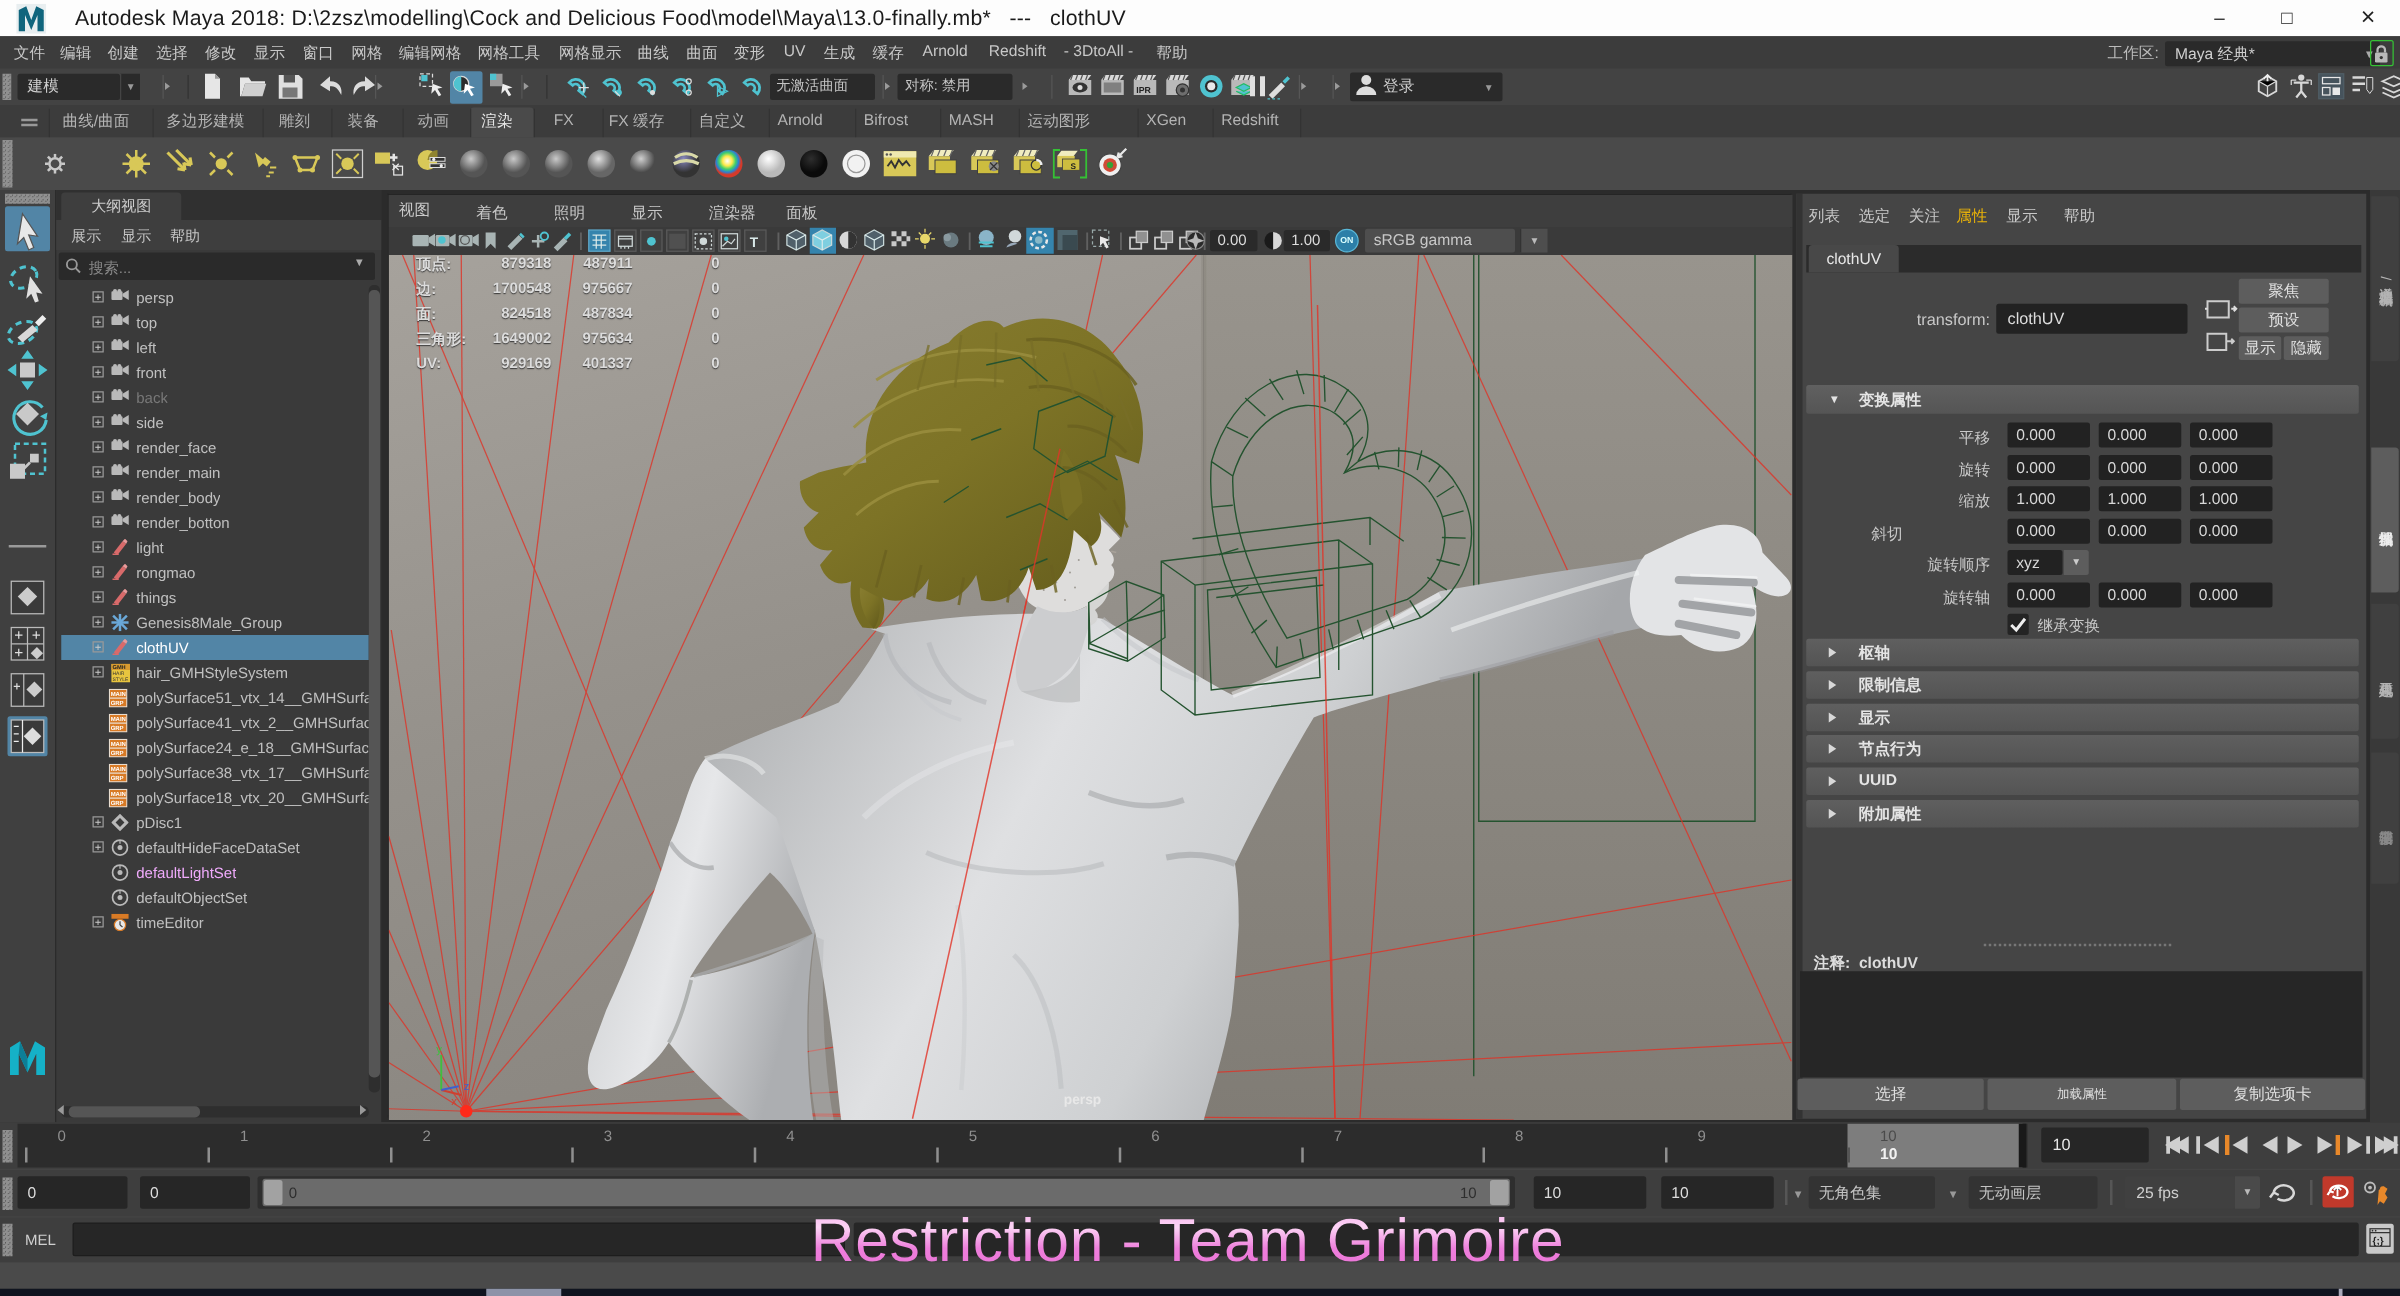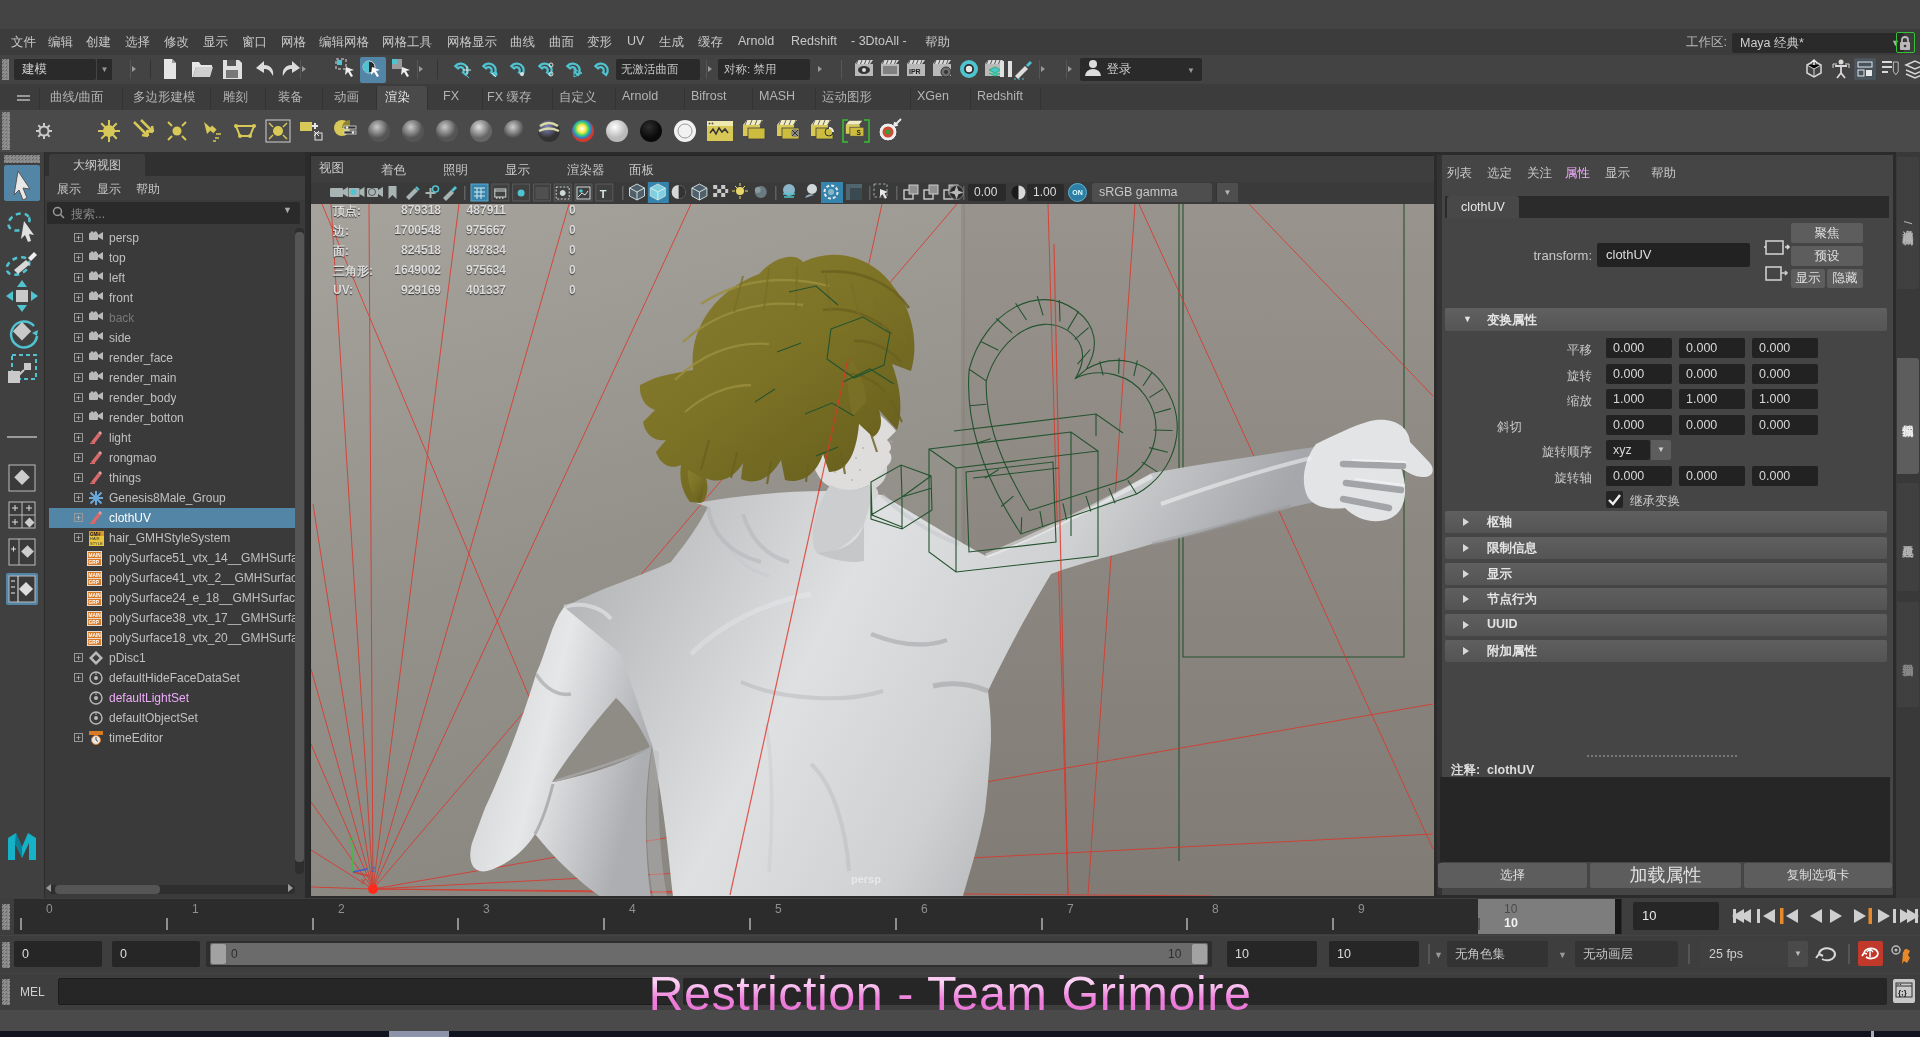--- a/index.html
+++ b/index.html
@@ -33,20 +33,30 @@
 #helprow{left:0;top:1010px;width:1920px;height:21px;background:#4a4a4a}
 #taskbar{left:0;top:1031px;width:1920px;height:6px;background:#10141f}
 #watermark{left:-10px;top:965px;width:1920px;text-align:center;font-size:48.5px;color:#ef8ade;z-index:50;
  background:linear-gradient(180deg,#f9b7ef 8%,#fcd4f5 30%,#ee7fdc 60%,#e96fd4 100%);-webkit-background-clip:text;
  -webkit-text-fill-color:transparent;letter-spacing:.5px}
 .fld{position:absolute;background:#2a2a2a;color:#cfcfcf;font-size:13px;border-radius:2px}
 .sep{position:absolute;width:1px;background:#565656}
 </style></head>
 <body>
 <div id="root">
+<div id="titlebar" class="abs">
+  <svg class="abs" style="left:13px;top:3px" width="24" height="24" viewBox="0 0 24 24">
+        <rect x="0" y="0" width="24" height="24" fill="#e8eef0"></rect>
+        <path d="M2 22 L2 5 L8 2 L12 13 L16 2 L22 5 L22 22 L17 22 L17 9 L12 21 L7 9 L7 22 Z" fill="#10657d"></path>
+      </svg>
+  <span class="ttext">Autodesk Maya 2018: D:\2zsz\modelling\Cock and Delicious Food\model\Maya\13.0-finally.mb*&nbsp;&nbsp;&nbsp;---&nbsp;&nbsp;&nbsp;clothUV</span>
+  <span class="winbtn" style="right:122px">–</span>
+  <span class="winbtn" style="right:68px">□</span>
+  <span class="winbtn" style="right:3px;font-size:20px">×</span>
+</div>
 <div id="menubar" class="abs" style="font-size:12.5px">
       <span style="left:11px">文件</span>
       <span style="left:48px">编辑</span>
       <span style="left:86px">创建</span>
       <span style="left:125px">选择</span>
       <span style="left:164px">修改</span>
       <span style="left:203px">显示</span>
       <span style="left:242px">窗口</span>
       <span style="left:281px">网格</span>
       <span style="left:319px">编辑网格</span>
@@ -1121,21 +1131,21 @@
           <span style="position:absolute;left:30px;width:100px;text-align:right">929169</span>
           <span style="position:absolute;left:145px;width:50px;text-align:right">401337</span>
           <span style="position:absolute;left:258px">0</span>
         </div>
       </div>
   <div id="attred" class="abs">
         <div style="position:absolute;left:0;top:0;width:5px;height:740px;background:#333"></div>
         <span style="position:absolute;left:10px;top:10px;font-size:12.5px;color:#c8c8c8">列表</span>
         <span style="position:absolute;left:50px;top:10px;font-size:12.5px;color:#c8c8c8">选定</span>
         <span style="position:absolute;left:90px;top:10px;font-size:12.5px;color:#c8c8c8">关注</span>
-        <span style="position:absolute;left:128px;top:10px;font-size:12.5px;color:#f0abfc">属性</span>
+        <span style="position:absolute;left:128px;top:10px;font-size:12.5px;color:#eab308">属性</span>
         <span style="position:absolute;left:168px;top:10px;font-size:12.5px;color:#c8c8c8">显示</span>
         <span style="position:absolute;left:214px;top:10px;font-size:12.5px;color:#c8c8c8">帮助</span>
         <div style="position:absolute;left:8px;top:41px;width:444px;height:22px;background:#2b2b2b"></div>
         <div style="position:absolute;left:10px;top:41px;width:72px;height:22px;background:#484848;border-radius:3px 3px 0 0;color:#e8e8e8;font-size:12.5px;text-align:center;line-height:22px">clothUV</div>
         <div style="position:absolute;left:40px;top:93px;width:115px;text-align:right;color:#c8c8c8;font-size:13px">transform:</div>
         <div class="fld" style="left:160px;top:88px;width:153px;height:24px;line-height:24px;padding-left:9px;font-size:13px;color:#ddd;background:#222">clothUV</div>
         <svg style="position:absolute;left:325px;top:82px" width="30" height="50" viewBox="0 0 30 50">
           <g fill="none" stroke="#ccc" stroke-width="1.6">
             <rect x="4" y="4" width="17" height="13"></rect>
             <path d="M4 10 h-2 M23 10 l4 0 m-2-2 l2 2 -2 2" stroke="#ddd"></path>
@@ -1199,21 +1209,21 @@
           <span style="position:absolute;left:42px;top:3px">UUID</span>
         </div>
         <div style="position:absolute;left:8px;top:485px;width:442px;height:22px;background:linear-gradient(#5f5f5f,#545454);border-radius:2px;color:#e4e4e4;font-size:12.5px;font-weight:bold">
           <span style="position:absolute;left:18px;top:7px;width:0;height:0;border-left:6px solid #d8d8d8;border-top:4.5px solid transparent;border-bottom:4.5px solid transparent"></span>
           <span style="position:absolute;left:42px;top:3px">附加属性</span>
         </div>
         <div style="position:absolute;left:150px;top:600px;width:150px;border-top:2px dotted #777"></div>
         <div style="position:absolute;left:14px;top:607px;color:#ddd;font-size:12.5px;font-weight:bold">注释:&nbsp;&nbsp;clothUV</div>
         <div style="position:absolute;left:3px;top:622px;width:450px;height:85px;background:#262626"></div>
         <div style="position:absolute;left:1px;top:708px;width:149px;height:25px;background:#5d5d5d;border-radius:2px;color:#e0e0e0;font-size:12.5px;text-align:center;line-height:25px">选择</div>
-        <div style="position:absolute;left:153px;top:708px;width:151px;height:25px;background:#5d5d5d;border-radius:2px;color:#e0e0e0;font-size:18px;text-align:center;line-height:25px">加载属性</div>
+        <div style="position:absolute;left:153px;top:708px;width:151px;height:25px;background:#5d5d5d;border-radius:2px;color:#e0e0e0;font-size:10px;text-align:center;line-height:25px">加载属性</div>
         <div style="position:absolute;left:307px;top:708px;width:148px;height:25px;background:#5d5d5d;border-radius:2px;color:#e0e0e0;font-size:12.5px;text-align:center;line-height:25px">复制选项卡</div>
       </div>
   <div id="sidetabs" class="abs">
         <div style="position:absolute;left:1px;top:5px;width:22px;height:132px;background:#404040;border-radius:0 3px 3px 0;color:#b4b4b4;font-size:11.5px;writing-mode:vertical-rl;text-align:center;line-height:22px">通道盒/层编辑器</div>
         <div style="position:absolute;left:1px;top:206px;width:22px;height:116px;background:#5d5d5d;border-radius:0 3px 3px 0;color:#eee;font-size:11.5px;writing-mode:vertical-rl;text-align:center;line-height:22px">属性编辑器</div>
         <div style="position:absolute;left:1px;top:331px;width:22px;height:108px;background:#404040;border-radius:0 3px 3px 0;color:#b4b4b4;font-size:11.5px;writing-mode:vertical-rl;text-align:center;line-height:22px">建模工具包</div>
         <div style="position:absolute;left:1px;top:450px;width:22px;height:105px;background:#404040;border-radius:0 3px 3px 0;color:#8a8a8a;font-size:11.5px;writing-mode:vertical-rl;text-align:center;line-height:22px">形变编辑器</div>
       </div>
 </div>
 <div id="timeslider" class="abs">

